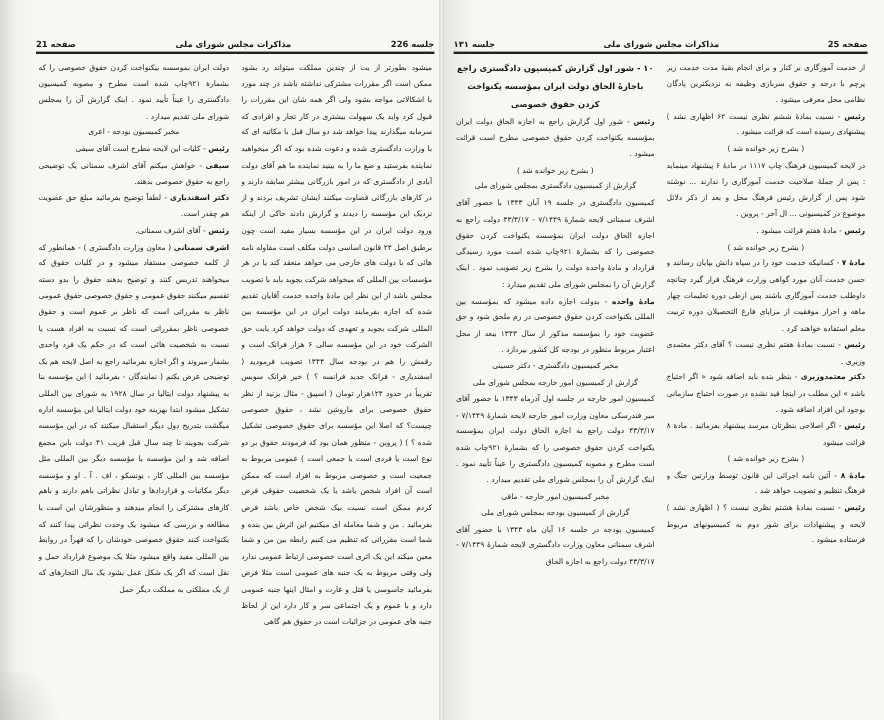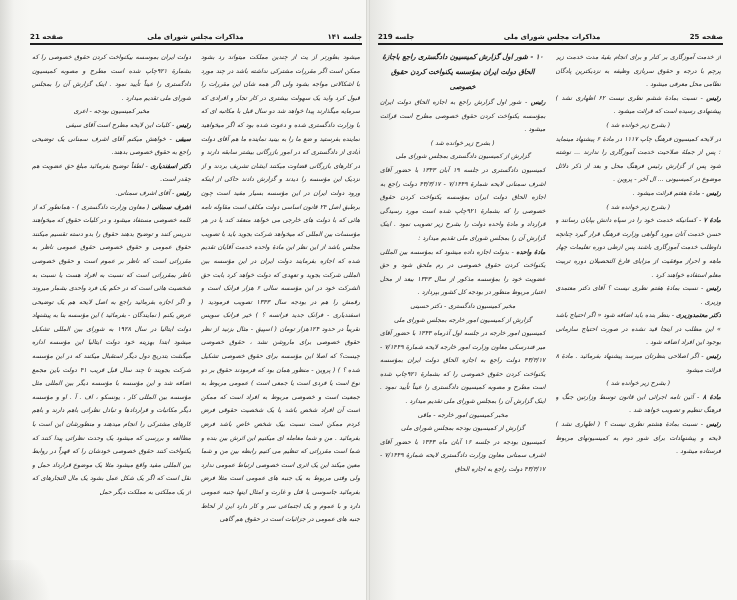--- a/index.html
+++ b/index.html
@@ -24,34 +24,34 @@
   }
   .page.left .header { left:30px; right:6px; }
   .page.right .header { left:10px; right:14px; }
   .rule { position:absolute; top:43px; height:2px; background:#222; }
   .page.left .rule { left:30px; right:6px; }
   .page.right .rule { left:10px; right:14px; }
   .cols { position:absolute; top:50px; bottom:4px; display:flex; direction:rtl; gap:10px; }
   .page.left .cols { left:32px; right:8px; }
   .page.right .cols { left:12px; right:16px; }
   .col { flex:1; direction:rtl; text-align:justify; font-size:6.3px; line-height:13.6px; overflow:hidden; }
-  .p { margin:0;font-style:italic; }
+  .p { margin:0; }
   .p.center { text-align:center; }
   .p.title { text-align:center; font-weight:bold; font-size:7px; line-height:15px; }
   .speaker { font-weight:bold; }
   .scan-noise { position:absolute; left:0; bottom:0; width:60px; height:40px; background:radial-gradient(circle at 0 100%, #bdbdb8, transparent 70%); opacity:.6; }
 </style>
 </head>
 <body>
 
 <div class="spread">
 
   <div class="page left">
     <div class="header">
-      <span>جلسه ۱۴۱</span>
+      <span>جلسه 226</span>
       <span>مذاکرات مجلس شورای ملی</span>
       <span>صفحه 21</span>
     </div>
     <div class="rule"></div>
     <div class="cols">
       <div class="col" id="lp-col-1">
           <p class="p"><span>میشود بطورتر از یت از چندین مملکت میتواند رد بشود ممکن است اگر مقررات مشترکی نداشته باشد در چند مورد با اشکالاتی مواجه بشود ولی اگر همه شان این مقررات را قبول کرد واید یک سهولت بیشتری در کار تجار و افرادی که سرمایه میگذارند پیدا خواهد شد دو سال قبل با مکاتبه ای که با وزارت دادگستری شده و دعوت شده بود که اگر میخواهید نماینده بفرستید و ضع ما را به بینید نماینده ما هم آقای دولت آبادی از دادگستری که در امور بازرگانی بیشتر سابقه دارند و در کارهای بازرگانی قضاوت میکنند ایشان تشریف بردند و از نزدیک این مؤسسه را دیدند و گزارش دادند حاکی از اینکه ورود دولت ایران در این مؤسسه بسیار مفید است چون برطبق اصل ۲۴ قانون اساسی دولت مکلف است مقاوله نامه هائی که با دولت های خارجی می خواهد منعقد کند یا در هر مؤسسات بین المللی که میخواهد شرکت بجوید باید با تصویب مجلس باشد از این نظر این مادهٔ واحده خدمت آقایان تقدیم شده که اجازه بفرمایند دولت ایران در این مؤسسه بین المللی شرکت بجوید و تعهدی که دولت خواهد کرد بابت حق الشرکت خود در این مؤسسه سالی ۶ هزار فرانک است و رقمش را هم در بودجه سال ۱۳۴۳ تصویب فرمودید ( اسفندیاری - فرانک جدید فرانسه ؟ ) خیر فرانک سویس تقریباً در حدود ۱۲۴هزار تومان ( اسپیق - مثال بزنید از نظر حقوق خصوصی برای ماروشن نشد ، حقوق خصوصی چیست؟ که اصلا این مؤسسه برای حقوق خصوصی تشکیل شده ؟ ) ( پروین - منظور همان بود که فرمودند حقوق بر دو نوع است یا فردی است یا جمعی است ) عمومی مربوط به جمعیت است و خصوصی مربوط به افراد است که ممکن است آن افراد شخص باشد یا یک شخصیت حقوقی فرض کردم ممکن است نسبت بیک شخص خاص باشد فرض بفرمائید . من و شما معامله ای میکنیم این اثرش بین بنده و شما است مقرراتی که تنظیم می کنیم رابطه بین من و شما معین میکند این یک اثری است خصوصی ارتباط عمومی ندارد ولی وقتی مربوط به یک جنبه های عمومی است مثلا فرض بفرمائید جاسوسی یا قتل و غارت و امثال اینها جنبه عمومی دارد و با عموم و یک اجتماعی سر و کار دارد این از لحاظ جنبه های عمومی در جزائیات است در حقوق هم گاهی</span></p>
         </div>
       <div class="col" id="lp-col-0">
           <p class="p"><span>دولت ایران بموسسه بیکنواخت کردن حقوق خصوصی را که بشمارهٔ ۹۲۱چاپ شده است مطرح و مصوبه کمیسیون دادگستری را عیناً تأیید نمود . اینک گزارش آن را بمجلس شورای ملی تقدیم میدارد .</span></p>
@@ -63,21 +63,21 @@
           <p class="p"><span class="speaker">اشرف سمنانی</span> <span>( معاون وزارت دادگستری ) - همانطور که از کلمه خصوصی مستفاد میشود و در کلیات حقوق که میخواهند تدریس کنند و توضیح بدهند حقوق را بدو دسته تقسیم میکنند حقوق عمومی و حقوق خصوصی حقوق عمومی ناظر به مقرراتی است که ناظر بر عموم است و حقوق خصوصی ناظر بمقرراتی است که نسبت به افراد هست یا نسبت به شخصیت هائی است که در حکم یک فرد واحدی بشمار میروند و اگر اجازه بفرمائید راجع به اصل لایحه هم یک توضیحی عرض بکنم ( نمایندگان - بفرمائید ) این مؤسسه بنا به پیشنهاد دولت ایتالیا در سال ۱۹۲۸ به شورای بین المللی تشکیل میشود ابتدا بهزینه خود دولت ایتالیا این مؤسسه اداره میگشت بتدریج دول دیگر استقبال میکنند که در این مؤسسه شرکت بجویند تا چند سال قبل قریب ۴۱ دولت باین مجمع اضافه شد و این مؤسسه با مؤسسه دیگر بین المللی مثل مؤسسه بین المللی کار ، یونسکو ، اف . آ . او و مؤسسه دیگر مکاتبات و قراردادها و تبادل نظراتی باهم دارند و باهم کارهای مشترکی را انجام میدهند و منظورشان این است با مطالعه و بررسی که میشود یک وحدت نظراتی پیدا کنند که یکنواخت کنند حقوق خصوصی خودشان را که قهراً در روابط بین المللی مفید واقع میشود مثلا یک موضوع قرارداد حمل و نقل است که اگر یک شکل عمل بشود یک مال التجارهای که از یک مملکتی به مملکت دیگر حمل</span></p>
         </div>
     </div>
     <div class="scan-noise"></div>
   </div>
 
   <div class="page right">
     <div class="header">
       <span>صفحه 25</span>
       <span>مذاکرات مجلس شورای ملی</span>
-      <span>جلسه 219</span>
+      <span>جلسه ۱۳۱</span>
     </div>
     <div class="rule"></div>
     <div class="cols">
       <div class="col" id="rp-col-0">
           <p class="p"><span>از خدمت آموزگاری بر کنار و برای انجام بقیهٔ مدت خدمت زیر پرچم با درجه و حقوق سربازی وظیفه به نزدیکترین پادگان نظامی محل معرفی میشود .</span></p>
           <p class="p"><span class="speaker">رئیس</span> <span>- نسبت بمادهٔ ششم نظری نیست ۶۲ اظهاری نشد ) پیشنهادی رسیده است که قرائت میشود .</span></p>
           <p class="p center"><span>( بشرح زیر خوانده شد )</span></p>
           <p class="p"><span>در لایحه کمیسیون فرهنگ چاپ ۱۱۱۷ در مادهٔ ۶ پیشنهاد مینماید : پس از جملهٔ صلاحیت خدمت آموزگاری را ندارند ... نوشته شود پس از گزارش رئیس فرهنگ محل و بعد از ذکر دلائل موضوع در کمیسیونی ... ال آخر - پروین .</span></p>
           <p class="p"><span class="speaker">رئیس</span> <span>- مادهٔ هفتم قرائت میشود .</span></p>
           <p class="p center"><span>( بشرح زیر خوانده شد )</span></p>

